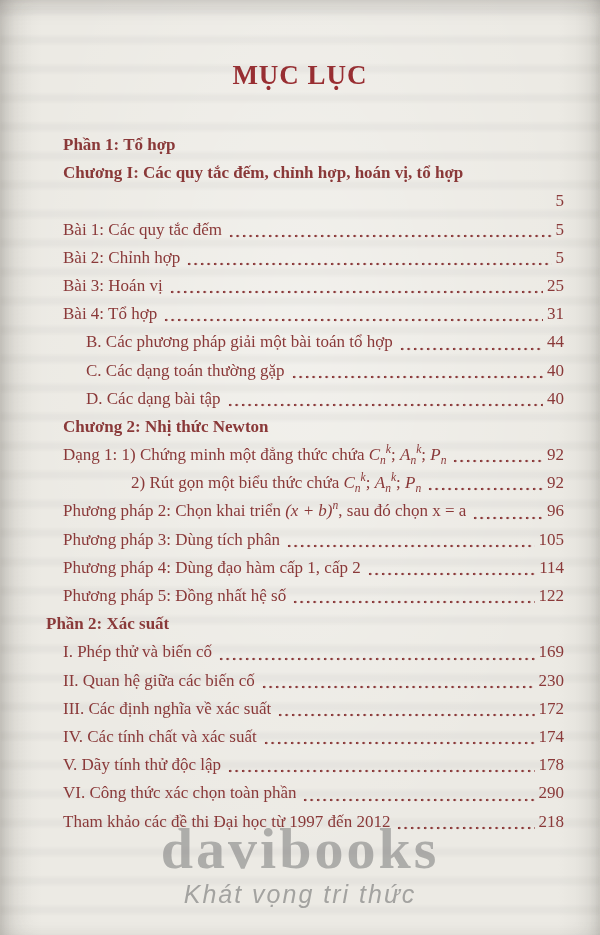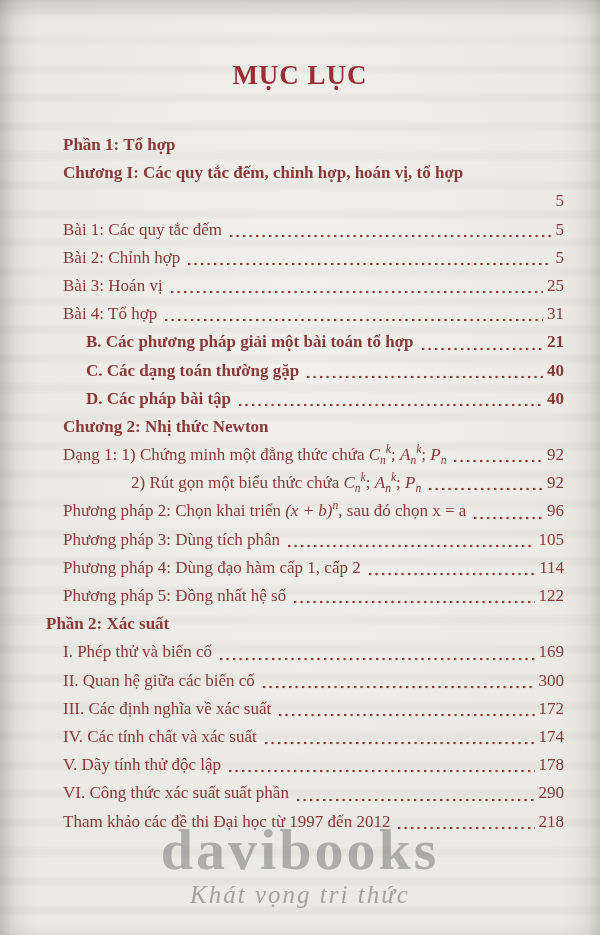--- a/index.html
+++ b/index.html
@@ -46,21 +46,21 @@
     align-items:stretch;
     height:28.2px;
     font-size:17px;
     line-height:28.2px;
     white-space:nowrap;
   }
   .row.bold { font-weight:bold; }
   .label { flex:0 1 auto; overflow:hidden; }
   .ind0 { padding-left:0;align-items:flex-end; }
   .ind1 { padding-left:17px; }
-  .ind2 { padding-left:40px;font-weight:bold; }
+  .ind2 { padding-left:40px; }
   .ind3 { padding-left:57px;flex-direction:column; }
   .ind4 { padding-left:85px; }
   .leader {
     flex:1 1 auto;
     min-width:12px;
     margin:0 4px 0 7px;
     background-image: radial-gradient(circle at 2px 2px, #8a3939 1.15px, rgba(0,0,0,0) 1.6px);
     background-size:6.5px 4px;
     background-repeat:repeat-x;
     background-position:left bottom 6px;
@@ -79,21 +79,21 @@
     color:rgba(122,122,122,0.55);
     font-family:"Liberation Serif", serif;
     font-weight:bold;
   }
   .wm2 {
     margin-top:2px;
     font-size:25px;
     font-style:italic;
     letter-spacing:2px;
     color:rgba(115,115,115,0.60);
-    font-family:Liberation Serif, serif;
+    font-family:Liberation Sans, sans-serif;
   }
 </style>
 </head>
 <body>
 
 <div class="page">
   <div class="ghost"></div>
 
   <div class="title">MỤC LỤC</div>
 
@@ -125,29 +125,29 @@
         <span class="pagenum">25</span>
       </div>
       <div class="row ind1">
         <span class="label">Bài 4: Tổ hợp</span>
         <span class="leader"></span>
         <span class="pagenum">31</span>
       </div>
       <div class="row ind2">
         <span class="label">B. Các phương pháp giải một bài toán tổ hợp</span>
         <span class="leader"></span>
-        <span class="pagenum">21</span>
+        <span class="pagenum">44</span>
       </div>
       <div class="row ind2">
         <span class="label">C. Các dạng toán thường gặp</span>
         <span class="leader"></span>
         <span class="pagenum">40</span>
       </div>
       <div class="row ind2">
-        <span class="label">D. Các pháp bài tập</span>
+        <span class="label">D. Các dạng bài tập</span>
         <span class="leader"></span>
         <span class="pagenum">40</span>
       </div>
       <div class="row ind1 bold">
         <span class="label">Chương 2: Nhị thức Newton</span>
       </div>
       <div class="row ind1">
         <span class="label">Dạng 1: 1) Chứng minh một đẳng thức chứa <i>C<sub>n</sub><sup>k</sup></i>; <i>A<sub>n</sub><sup>k</sup></i>; <i>P<sub>n</sub></i></span>
         <span class="leader"></span>
         <span class="pagenum">92</span>
@@ -181,39 +181,39 @@
         <span class="label">Phần 2: Xác suất</span>
       </div>
       <div class="row ind1">
         <span class="label">I. Phép thử và biến cố</span>
         <span class="leader"></span>
         <span class="pagenum">169</span>
       </div>
       <div class="row ind1">
         <span class="label">II. Quan hệ giữa các biến cố</span>
         <span class="leader"></span>
-        <span class="pagenum">300</span>
+        <span class="pagenum">230</span>
       </div>
       <div class="row ind1">
         <span class="label">III. Các định nghĩa về xác suất</span>
         <span class="leader"></span>
         <span class="pagenum">172</span>
       </div>
       <div class="row ind1">
         <span class="label">IV. Các tính chất và xác suất</span>
         <span class="leader"></span>
         <span class="pagenum">174</span>
       </div>
       <div class="row ind1">
         <span class="label">V. Dãy tính thử độc lập</span>
         <span class="leader"></span>
         <span class="pagenum">178</span>
       </div>
       <div class="row ind1">
-        <span class="label">VI. Công thức xác suất suất phần</span>
+        <span class="label">VI. Công thức xác chọn toàn phần</span>
         <span class="leader"></span>
         <span class="pagenum">290</span>
       </div>
       <div class="row ind1">
         <span class="label">Tham khảo các đề thi Đại học từ 1997 đến 2012</span>
         <span class="leader"></span>
         <span class="pagenum">218</span>
       </div>
     </div>
 

